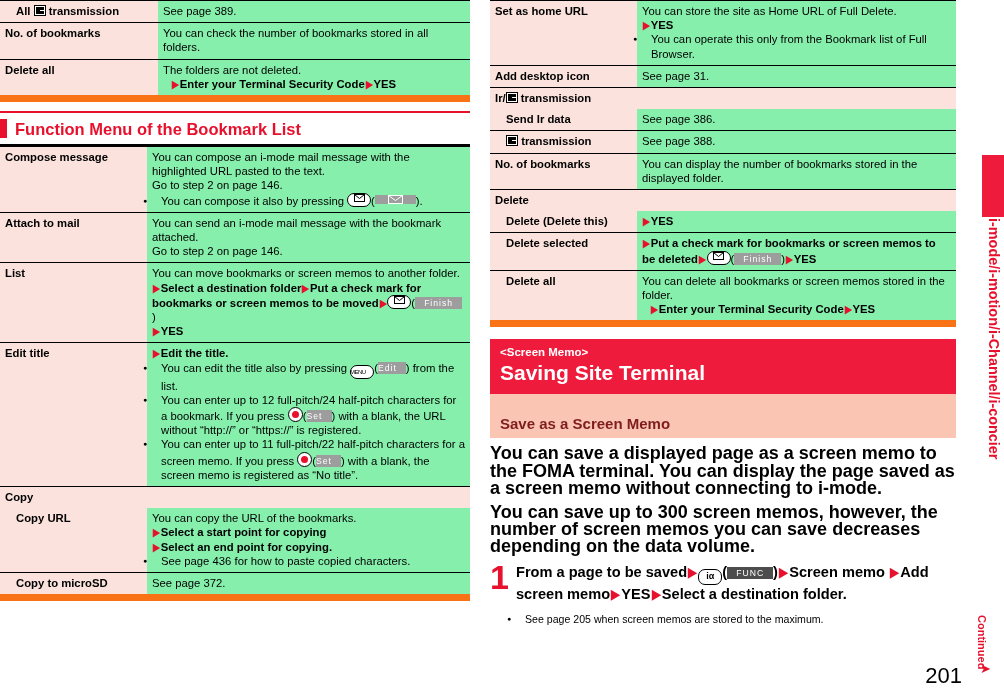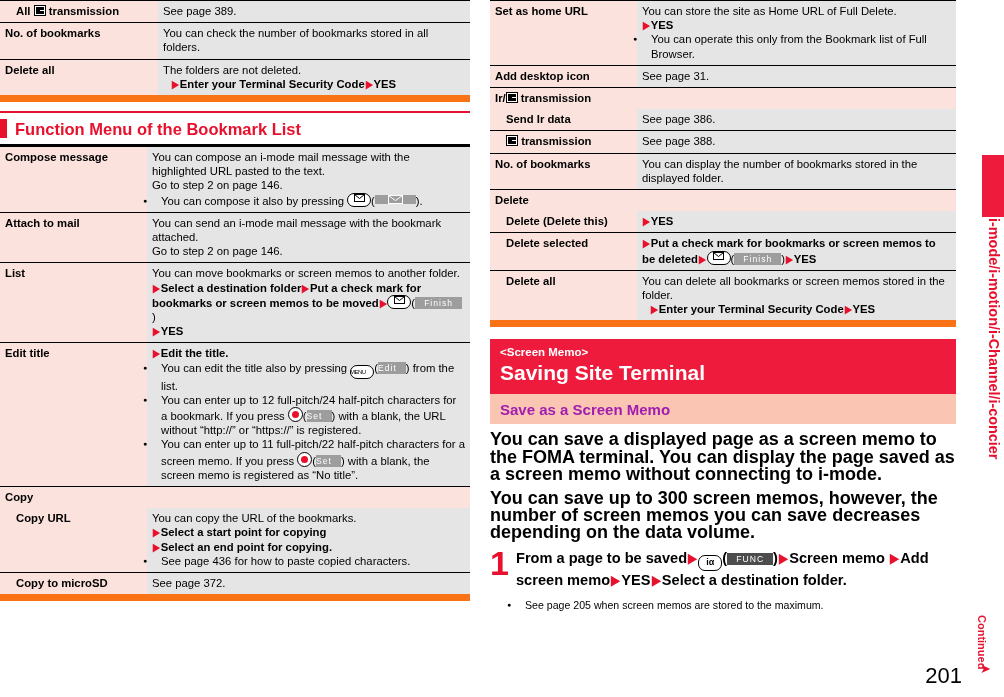--- a/index.html
+++ b/index.html
@@ -25,21 +25,21 @@
     border-top:1px solid #000;
     border-bottom:1px solid #000;
   }
   table.spec tr td{border-bottom:none;}
   table.spec tr:last-child td{border-bottom:7px solid #f97316;}
   td.label{
     background:#fbe2dc;font-weight:bold;width:137px;
     padding-left:6px;
   }
   td.label.indent{padding-left:16px;}
-  td.desc{background:#e5e5e5;padding-left:7px;}
+  td.desc{background:#86efac;padding-left:7px;}
   td.section{
     background:#fbe2dc;font-weight:bold;padding-left:6px;
   }
   .wrap-indent{padding-left:8px;box-sizing:border-box;}
 
   
   tr.nb td{border-top:none;}
 
   
   b{font-weight:bold;}
@@ -99,22 +99,22 @@
     line-height:20px;
   }
   .h-func-rule{border-bottom:2.5px solid #000;margin-top:5px;}
 
   .bigband{
     background:#ee1b3c;color:#fff;margin-top:12px;padding:6px 10px 9px 10px;
   }
   .bigband .small{font-size:11.5px;font-weight:bold;line-height:14px;}
   .bigband .big{font-size:21px;font-weight:bold;line-height:25px;margin-top:1px;}
   .subband{
-    background:#fbc5b4;color:#a21caf;font-weight:bold;font-size:15px;
-    padding:6px 10px 5px 10px;line-height:19px;
+    background:#fbc5b4;color:#7f1d1d;font-weight:bold;font-size:15px;
+    padding:20px 10px 5px 10px;line-height:19px;
   }
   .bodytext{
     font-size:18px;font-weight:bold;line-height:17.2px;margin-top:7px;
   }
   .step{position:relative;margin-top:7px;padding-left:26px;}
   .step .num{
     position:absolute;left:0;top:-3px;color:#e8112d;font-weight:bold;
     font-size:34px;line-height:34px;font-family:"Liberation Sans",sans-serif;
   }
   .step .stxt{font-size:14.6px;font-weight:bold;line-height:19px;}

